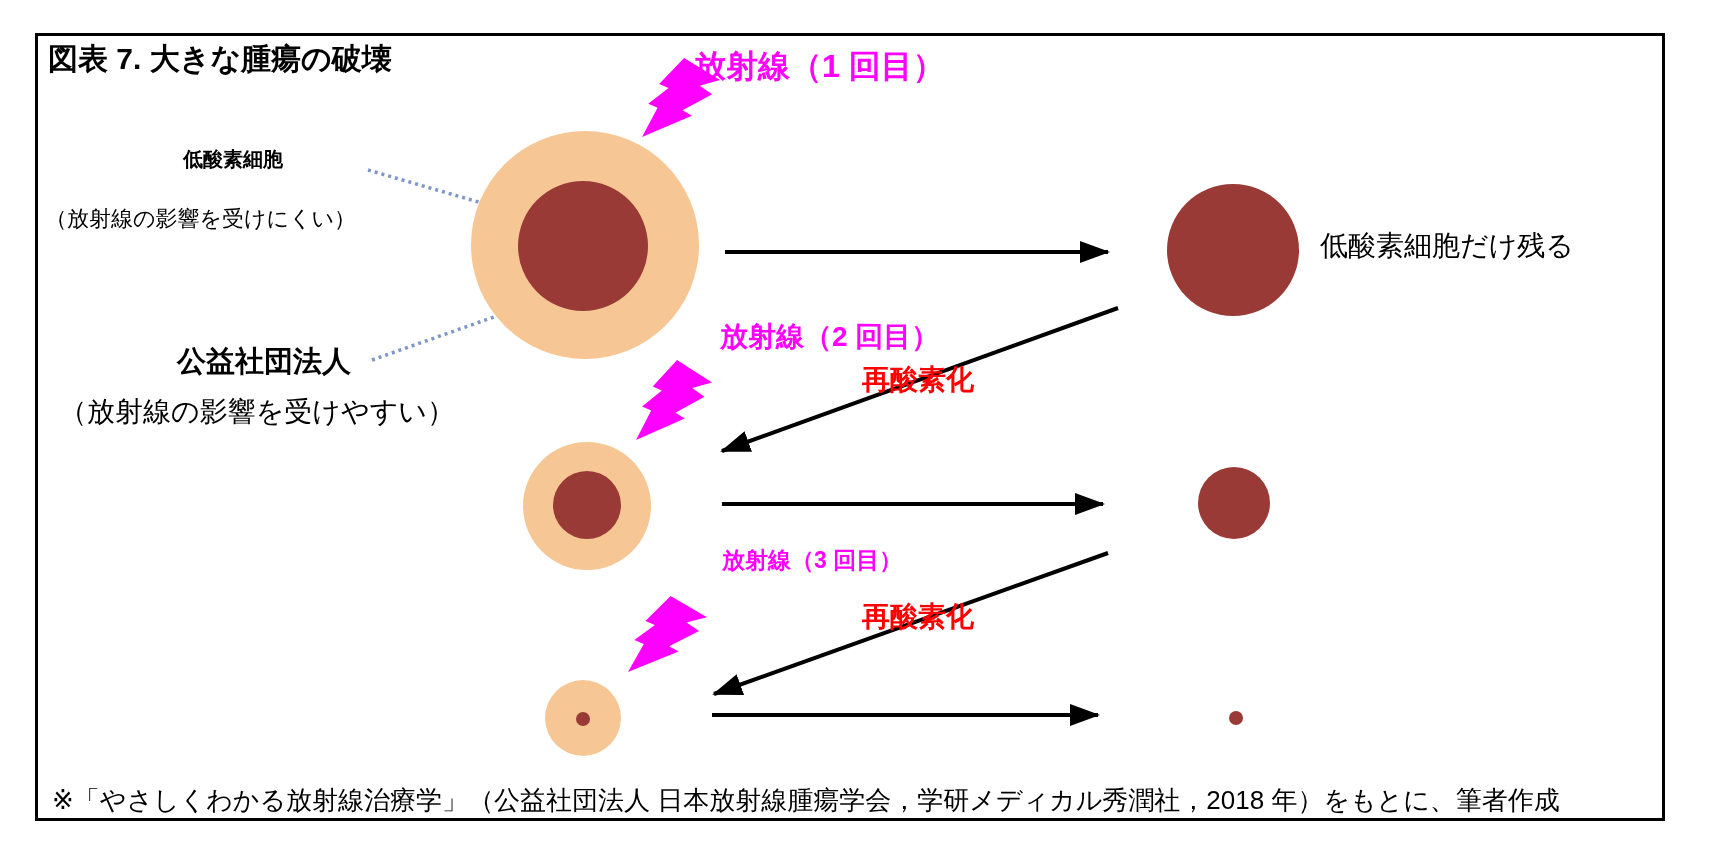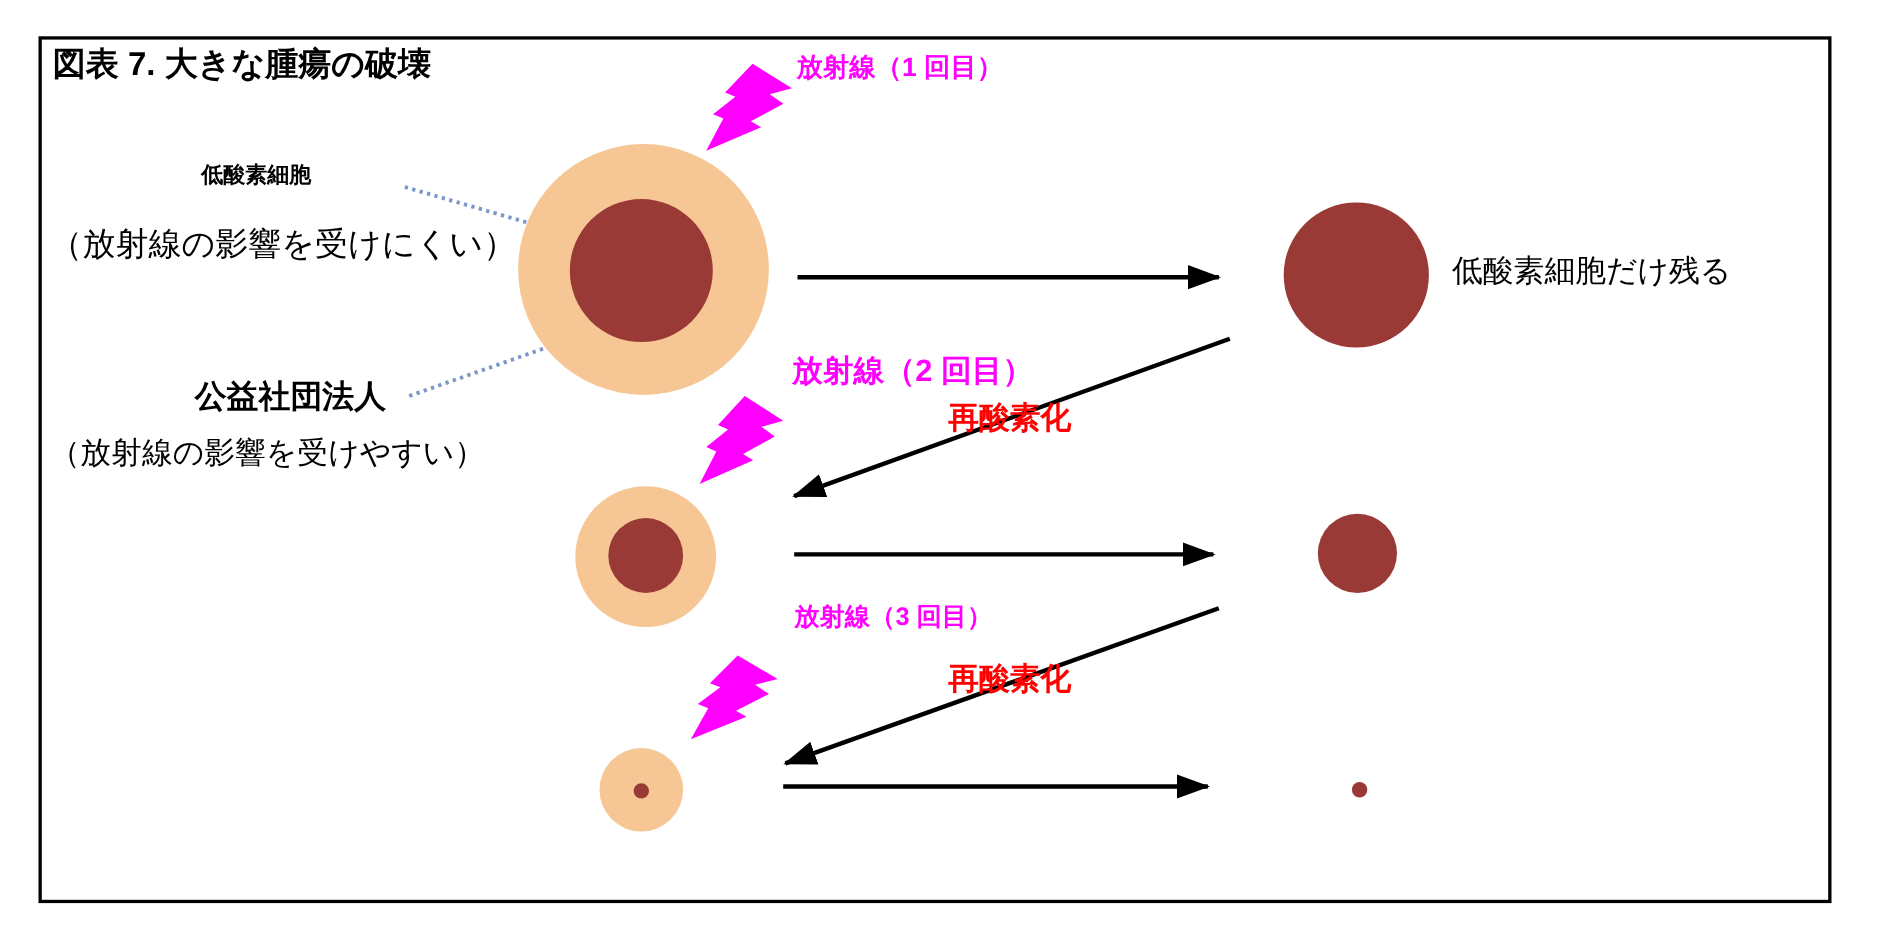--- a/index.html
+++ b/index.html
@@ -8,24 +8,24 @@
     font-family:"Liberation Sans","DejaVu Sans",sans-serif;color:#000;text-decoration:underline;
   }
   .frame{
     position:absolute;left:35px;top:33px;width:1630px;height:788px;
     border:3px solid #000;box-sizing:border-box;background:#fff;
   }
   .layer{position:absolute;left:0;top:0;width:1712px;height:856px;}
   .txt{position:absolute;white-space:nowrap;line-height:1.15;}
   .title{left:48px;top:42px;font-size:30px;font-weight:bold;}
   .lbl-hypoxic{left:183px;top:148px;font-size:20px;font-weight:bold;}
-  .lbl-hypoxic-note{left:45px;top:206px;font-size:30px;text-align:right;}
+  .lbl-hypoxic-note{left:45px;top:206px;font-size:22px;text-align:right;}
   .lbl-oxic{left:177px;top:345px;font-size:29px;font-weight:bold;}
-  .lbl-oxic-note{left:45px;top:396px;font-size:28px;}
-  .lbl-rad1{left:724px;top:48px;font-size:24px;font-weight:bold;color:var(--magenta);}
+  .lbl-oxic-note{left:59px;top:396px;font-size:28px;}
+  .lbl-rad1{left:694px;top:48px;font-size:32px;font-weight:bold;color:var(--magenta);}
   .lbl-rad2{left:720px;top:321px;font-size:28px;font-weight:bold;color:var(--magenta);text-align:center;}
   .lbl-rad3{left:722px;top:547px;font-size:23px;font-weight:bold;color:var(--magenta);}
   .lbl-reox1{left:862px;top:364px;font-size:28px;font-weight:bold;color:var(--red);}
   .lbl-reox2{left:862px;top:601px;font-size:28px;font-weight:bold;color:var(--red);}
   .lbl-remain{left:1320px;top:230px;font-size:28px;text-align:right;}
   .footer{left:52px;top:786px;font-size:26px;}
 </style>
 </head>
 <body>
 
@@ -83,14 +83,15 @@
 
   <div class="txt lbl-rad1">放射線（1 回目）</div>
   <div class="txt lbl-remain">低酸素細胞だけ残る</div>
 
   <div class="txt lbl-rad2">放射線（2 回目）</div>
   <div class="txt lbl-reox1">再酸素化</div>
 
   <div class="txt lbl-rad3">放射線（3 回目）</div>
   <div class="txt lbl-reox2">再酸素化</div>
 
+  <div class="txt footer">※「やさしくわかる放射線治療学」（公益社団法人 日本放射線腫瘍学会，学研メディカル秀潤社，2018 年）をもとに、筆者作成</div>
 
 </div>
 
 </body></html>

